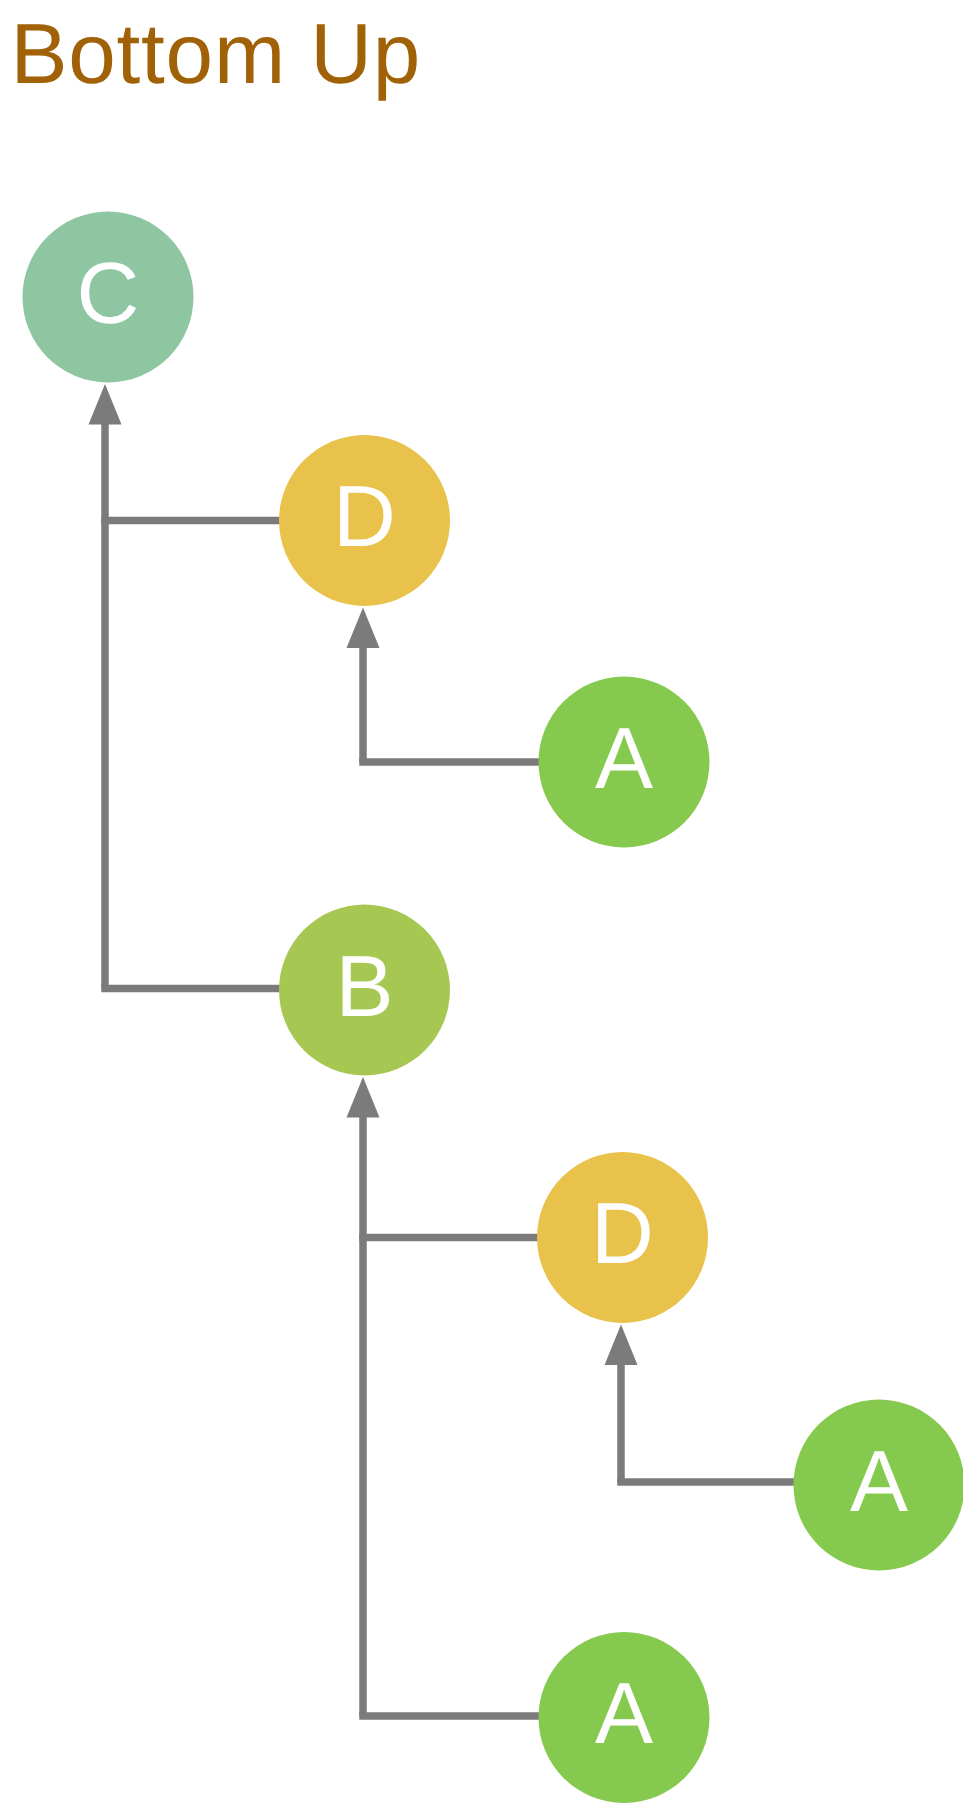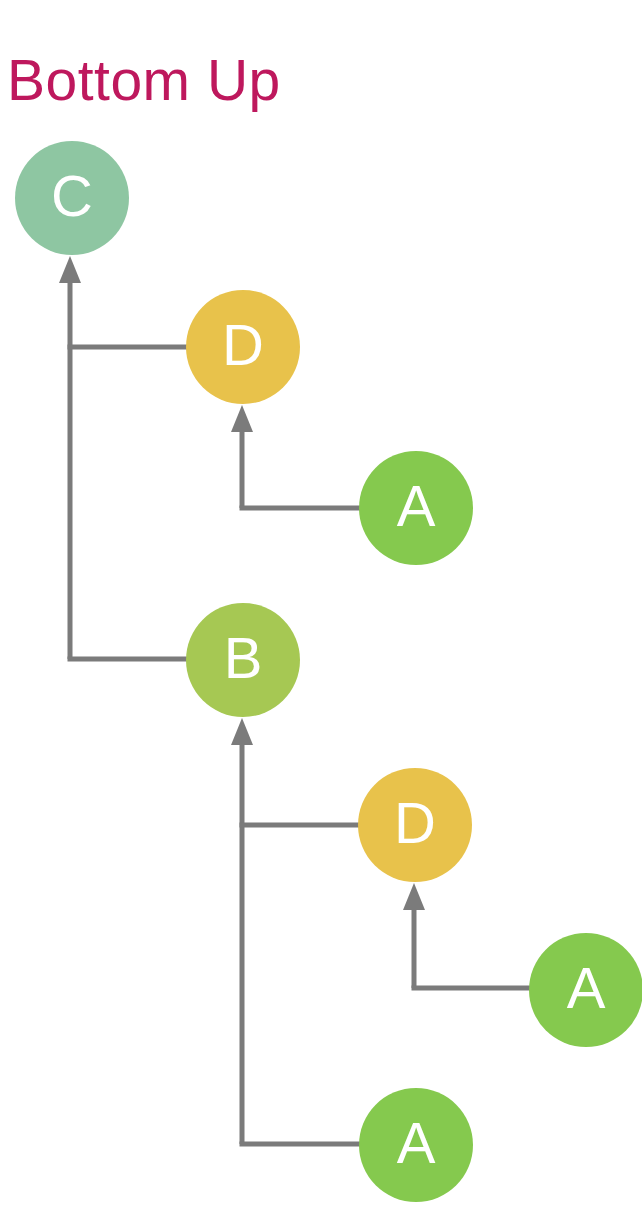--- a/index.html
+++ b/index.html
@@ -42,21 +42,21 @@
   .node span {
     font-size: 58px;
     font-weight: 300;
     line-height: 1;
     transform: translateY(-2px);
   }
 </style>
 </head>
 <body style="background: rgb(255, 255, 255);">
 
-<h1 class="page-title" style="color: #be185d; margin-top: 44px;">Bottom Up</h1>
+<h1 class="page-title" style="color: #a16207;">Bottom Up</h1>
 
 <div class="diagram">
   <svg class="connector-layer" width="642" height="1206" viewBox="0 0 642 1206">
       <line x1="70" y1="281" x2="70" y2="659" stroke="#7b7b7b" stroke-width="5"></line>
       <line x1="67.5" y1="347" x2="188" y2="347" stroke="#7b7b7b" stroke-width="5"></line>
       <line x1="67.5" y1="659" x2="188" y2="659" stroke="#7b7b7b" stroke-width="5"></line>
       <polygon points="70,256 59,283 81,283" fill="#7b7b7b"></polygon>
       <line x1="242" y1="430" x2="242" y2="508" stroke="#7b7b7b" stroke-width="5"></line>
       <line x1="239.5" y1="508" x2="361" y2="508" stroke="#7b7b7b" stroke-width="5"></line>
       <polygon points="242,405 231,432 253,432" fill="#7b7b7b"></polygon>

